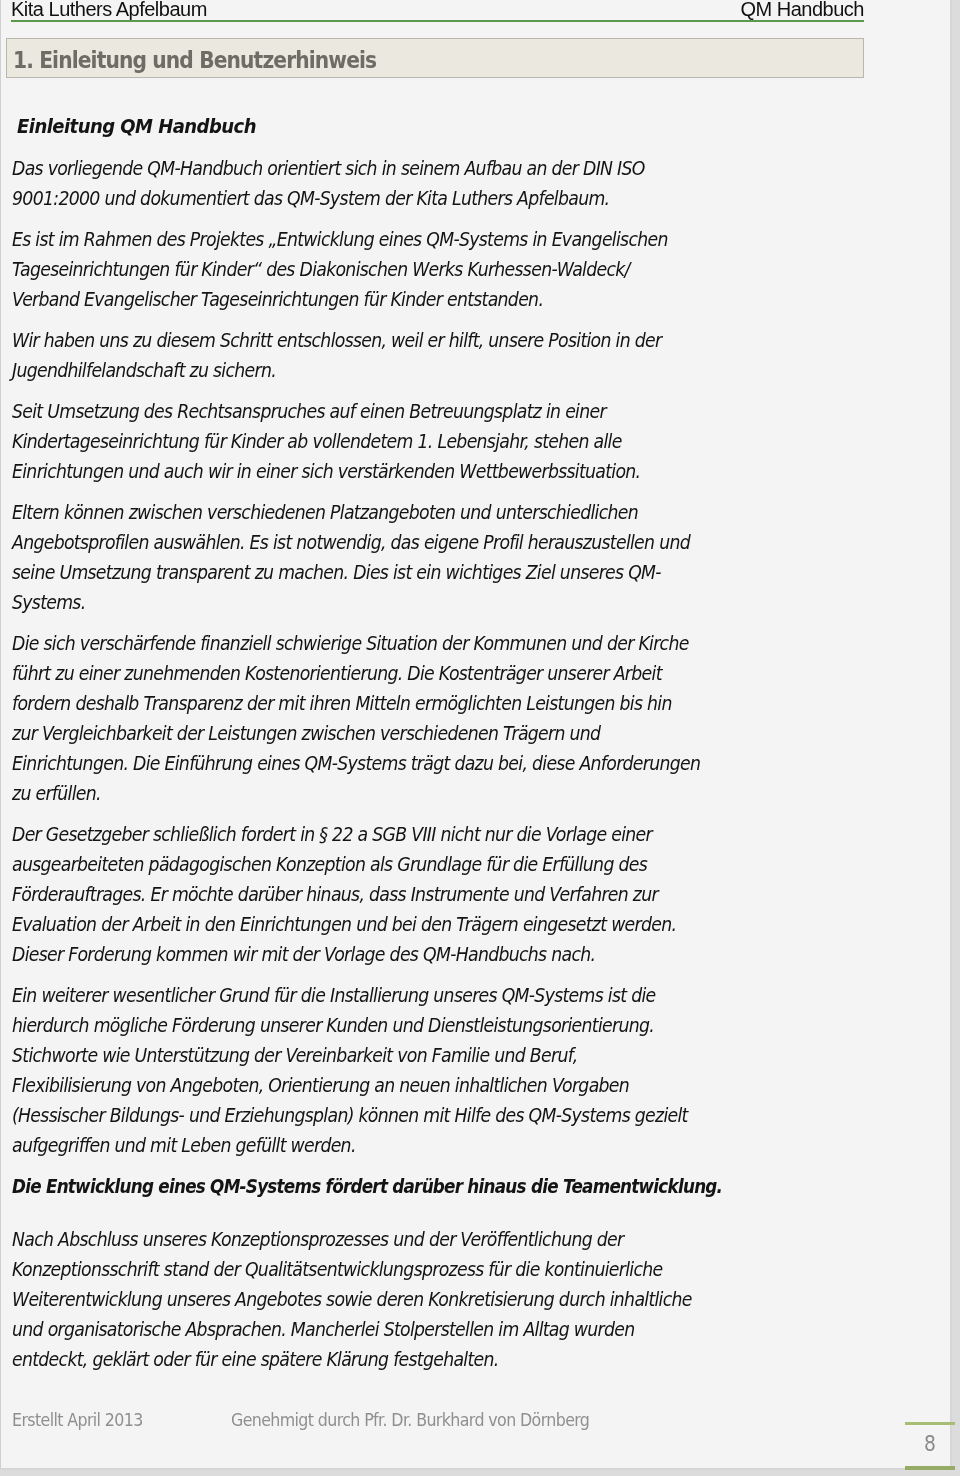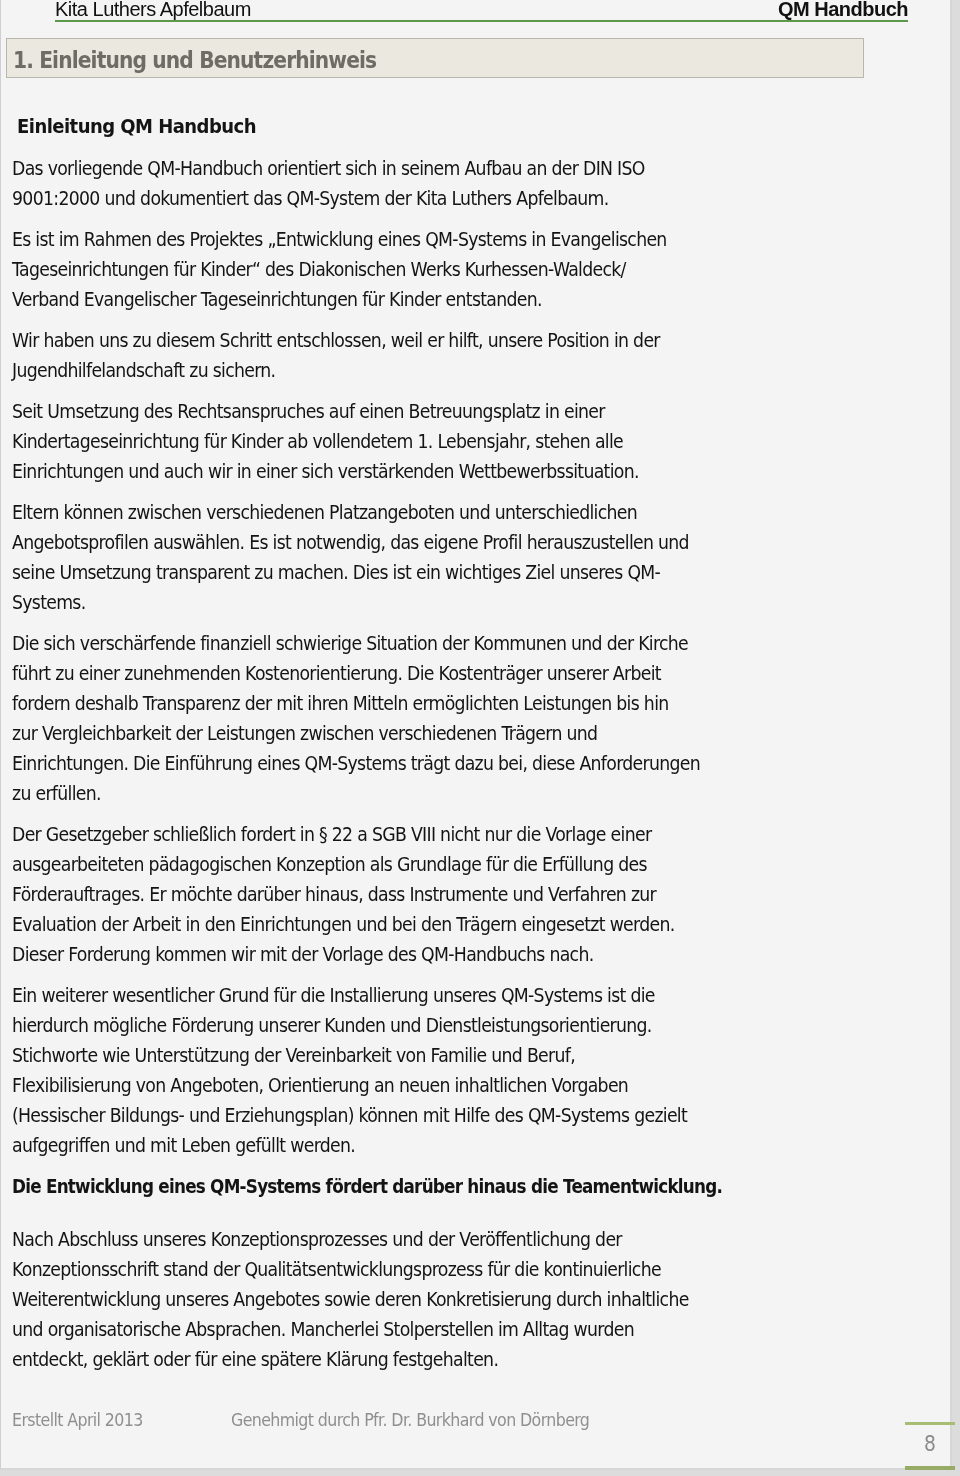--- a/index.html
+++ b/index.html
@@ -17,44 +17,44 @@
       border-bottom: 2px solid #d6d6d6;
       border-left: 1px solid #cfcfcf;
       box-sizing: border-box;
     }
     .header {
       position: absolute; left: 10px; top: 0; width: 853px; height: 20px;
       border-bottom: 2px solid #5a9a4a;
       font-family: "Liberation Sans", sans-serif;
       font-size: 20px; line-height: 20px; color: #111;
       letter-spacing: -0.5px;
-      margin-left: 44px;
     }
     .header .left { position: absolute; left: 0; top: -1px; }
-    .header .right { position: absolute; right: 0; top: -1px; font-weight: bold; }
+    .header .right { position: absolute; right: 0; top: -1px; }
 
     .chapter-box {
       position: absolute; left: 5px; top: 38px; width: 858px; height: 40px;
       background: #ebe8df;
       border: 1px solid #b9b6ae;
       box-sizing: border-box;
       padding-left: 12px;
     }
     .chapter-box .title {
       position: absolute; left: 6px; top: 8px;
       font-family: "DejaVu Sans", sans-serif;
       font-weight: bold; font-size: 23px; line-height: 26px;
       color: #6f6c66; letter-spacing: -1px;
       transform: scaleX(0.88); transform-origin: left center;
       white-space: nowrap;
     }
 
     .content {
       position: absolute; left: 11px; top: 112px; width: 880px;
       color: #141414;
+      font-style: italic;
     }
     .subheading {
       font-family: "DejaVu Sans", sans-serif;
       font-weight: bold; font-size: 20px; line-height: 28px;
       margin: 0 0 13px 5px; letter-spacing: -0.6px;
       transform: scaleX(0.9); transform-origin: left center;
       white-space: nowrap;
     }
     .para {
       font-family: "DejaVu Sans", sans-serif;

